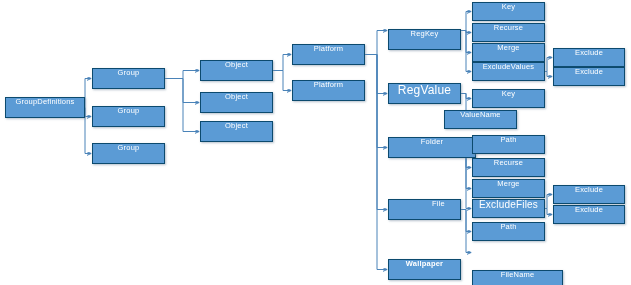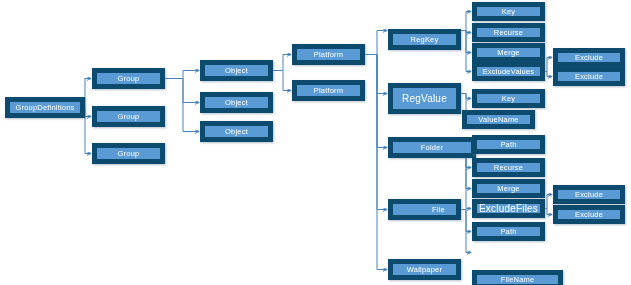--- a/index.html
+++ b/index.html
@@ -12,25 +12,24 @@
     width: 631px;
     height: 285px;
     background: #ffffff;
     overflow: hidden;
     font-family: "Liberation Sans", sans-serif;
   }
   .node {
     position: absolute;
     box-sizing: border-box;
     background: #5B9BD5;
-    border: 5px solid #0c4a6e;
+    border: 1px solid #0c4a6e;
     box-shadow: 1px 1px 2px rgba(120,140,160,0.55);
     color: #ffffff;
     display: flex;
-    align-items: center;
     justify-content: center;
     text-align: center;
     letter-spacing: 0.2px;
     line-height: 1;
     overflow: hidden;
     white-space: nowrap;
   }
   .node .label {
     display: block;
     width: 100%;
@@ -126,48 +125,48 @@
       </div>
       <div class="node" style="left: 292px; top: 44px; width: 73px; height: 21px; font-size: 7.5px;">
         <span class="label">Platform</span>
       </div>
       <div class="node" style="left: 292px; top: 80px; width: 73px; height: 21px; font-size: 7.5px;">
         <span class="label">Platform</span>
       </div>
       <div class="node" style="left: 388px; top: 29px; width: 73px; height: 21px; font-size: 7.5px;">
         <span class="label">RegKey</span>
       </div>
-      <div class="node" style="left: 388px; top: 83px; width: 73px; height: 31px; font-size: 10px;">
+      <div class="node" style="left: 388px; top: 83px; width: 73px; height: 21px; font-size: 12px;">
         <span class="label">RegValue</span>
       </div>
       <div class="node" style="left: 388px; top: 137px; width: 88px; height: 21px; font-size: 7.5px;">
         <span class="label">Folder</span>
       </div>
       <div class="node" style="left: 388px; top: 199px; width: 73px; height: 21px; font-size: 7.5px; padding-left: 28px;">
         <span class="label">File</span>
       </div>
-      <div class="node" style="left: 388px; top: 259px; width: 73px; height: 21px; font-size: 7.5px;">
+      <div class="node" style="left: 388px; top: 259px; width: 73px; height: 21px; font-size: 7.5px; font-weight: bold;">
         <span class="label">Wallpaper</span>
       </div>
       <div class="node" style="left: 472px; top: 2px; width: 73px; height: 19px; font-size: 7.5px;">
         <span class="label">Key</span>
       </div>
       <div class="node" style="left: 472px; top: 23px; width: 73px; height: 19px; font-size: 7.5px;">
         <span class="label">Recurse</span>
       </div>
       <div class="node" style="left: 472px; top: 43px; width: 73px; height: 19px; font-size: 7.5px;">
         <span class="label">Merge</span>
       </div>
       <div class="node" style="left: 472px; top: 62px; width: 73px; height: 19px; font-size: 7.5px;">
         <span class="label">ExcludeValues</span>
       </div>
       <div class="node" style="left: 472px; top: 89px; width: 73px; height: 19px; font-size: 7.5px;">
         <span class="label">Key</span>
       </div>
-      <div class="node" style="left: 462px; top: 110px; width: 73px; height: 19px; font-size: 7.5px;">
+      <div class="node" style="left: 444px; top: 110px; width: 73px; height: 19px; font-size: 7.5px;">
         <span class="label">ValueName</span>
       </div>
       <div class="node" style="left: 472px; top: 135px; width: 73px; height: 19px; font-size: 7.5px;">
         <span class="label">Path</span>
       </div>
       <div class="node" style="left: 472px; top: 158px; width: 73px; height: 19px; font-size: 7.5px;">
         <span class="label">Recurse</span>
       </div>
       <div class="node" style="left: 472px; top: 179px; width: 73px; height: 19px; font-size: 7.5px;">
         <span class="label">Merge</span>

